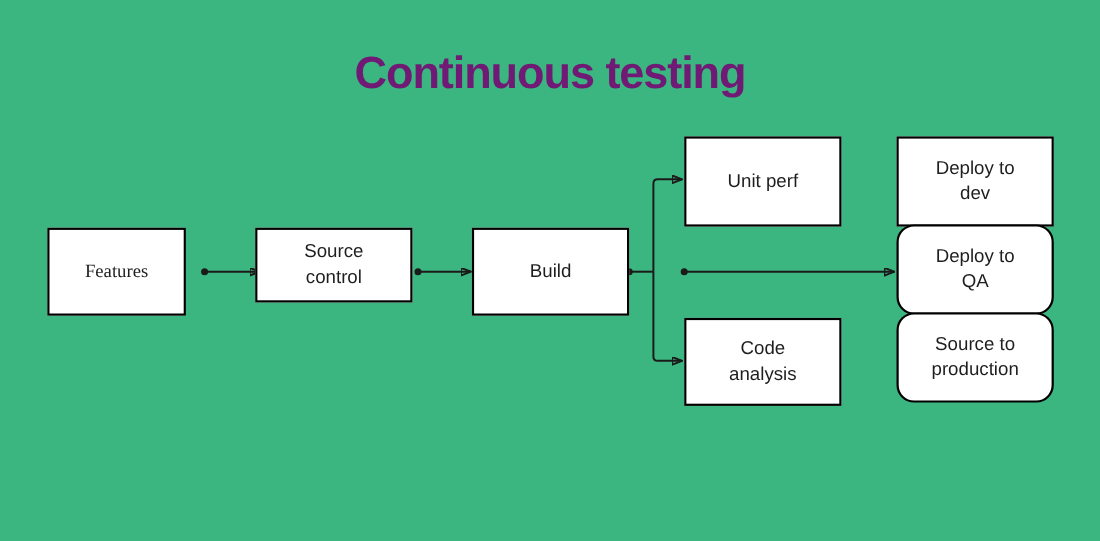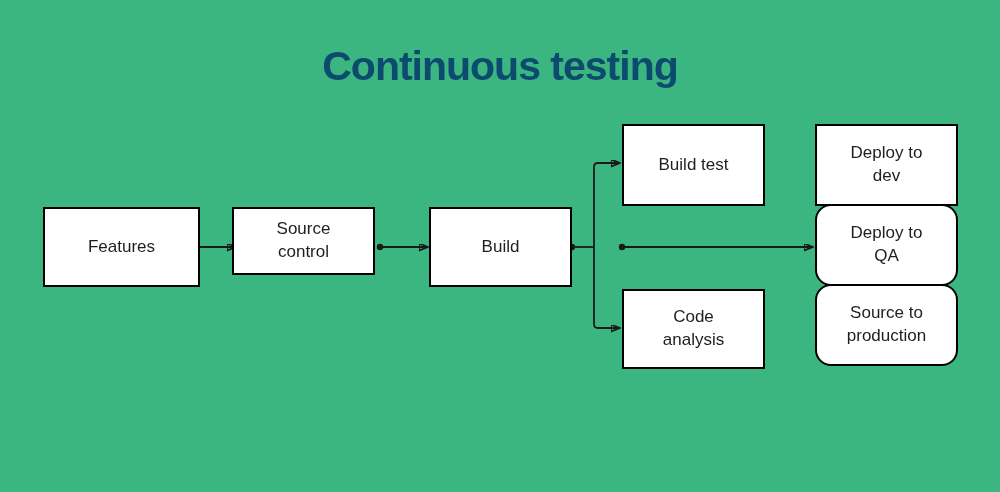--- a/index.html
+++ b/index.html
@@ -17,21 +17,21 @@
     position: absolute;
     top: 44px;
     left: 0;
     width: 100%;
     margin: 0;
     text-align: center;
     font-size: 41px;
     line-height: 1.1;
     font-weight: 700;
     letter-spacing: -1px;
-    color: #0c4a6e;
+    color: #701a75;
   }
 
   .connectors {
     position: absolute;
     top: 0; left: 0;
     width: 1000px;
     height: 492px;
     pointer-events: none;
   }
   .connectors path { stroke: #1A1A1A; stroke-width: 1.8; fill: none; }
@@ -44,21 +44,21 @@
     display: flex;
     align-items: center;
     justify-content: center;
     text-align: center;
     color: #1E1E1E;
     font-size: 17px;
     line-height: 1.35;
   }
   .node .lbl { display: inline-block; max-width: 90px; }
 
-  .node-features       { left: 43px;  top: 207px; width: 157px; height: 80px; }
+  .node-features       { left: 43px;  top: 207px; width: 126px; height: 80px; font-family: Liberation Serif, serif; }
   .node-source-control { left: 232px; top: 207px; width: 143px; height: 68px; }
   .node-build          { left: 429px; top: 207px; width: 143px; height: 80px; align-items: center; }
   .node-unit-test      { left: 622px; top: 124px; width: 143px; height: 82px; }
   .node-code-analysis  { left: 622px; top: 289px; width: 143px; height: 80px; justify-content: center; }
 
   .deploy-stack {
     position: absolute;
     left: 815px; top: 124px;
     width: 143px;
     display: flex;
@@ -106,21 +106,21 @@
 
   <div class="node node-source-control">
     <span class="lbl">Source control</span>
   </div>
 
   <div class="node node-build">
     <span class="lbl">Build</span>
   </div>
 
   <div class="node node-unit-test">
-    <span class="lbl">Build test</span>
+    <span class="lbl">Unit perf</span>
   </div>
 
   <div class="node node-code-analysis">
     <span class="lbl">Code analysis</span>
   </div>
 
   <div class="deploy-stack">
     <div class="node">
       <span class="lbl">Deploy to dev</span>
     </div>

